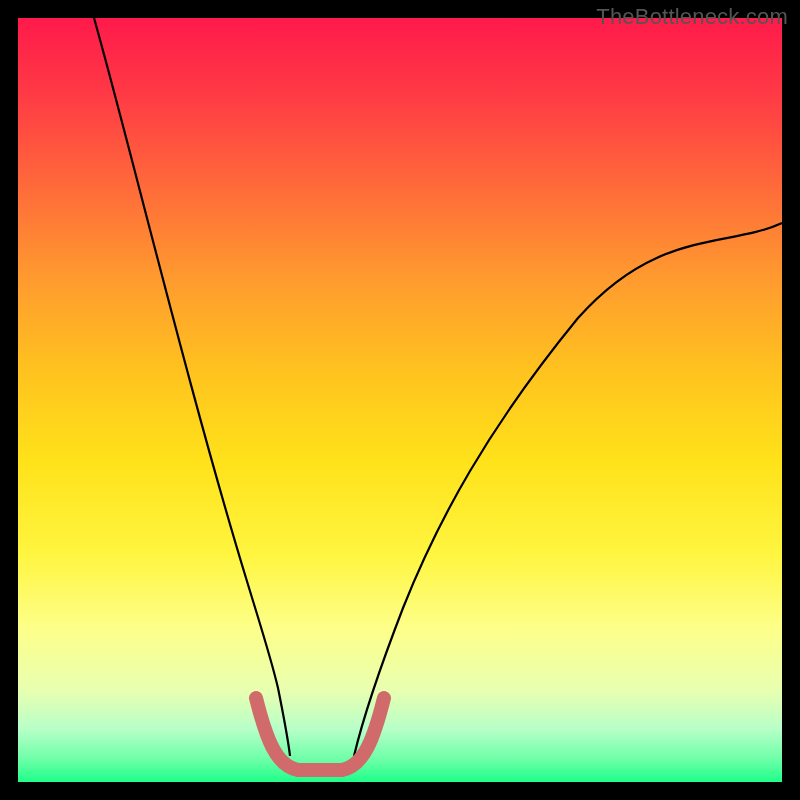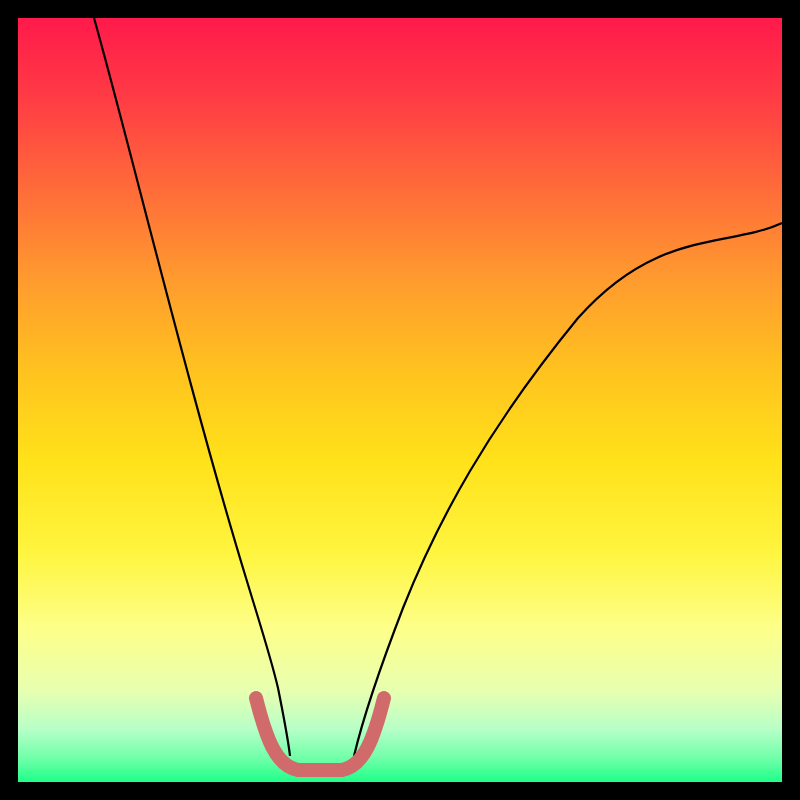--- a/index.html
+++ b/index.html
@@ -62,13 +62,14 @@
     <path d="M 336 738
              C 345 700, 358 660, 385 590
              C 420 502, 470 410, 560 300
              C 640 210, 710 230, 764 205" fill="none" stroke="#000" stroke-width="2.2"></path>
     <path d="M 238 680
              C 248 720, 258 748, 280 752
              L 324 752
              C 346 748, 356 720, 366 680" fill="none" stroke="#d16a6a" stroke-width="14" stroke-linecap="round" stroke-linejoin="round"></path>
   </svg>
 
+  <div class="watermark">TheBottleneck.com</div>
 </div>
 
 </body></html>

